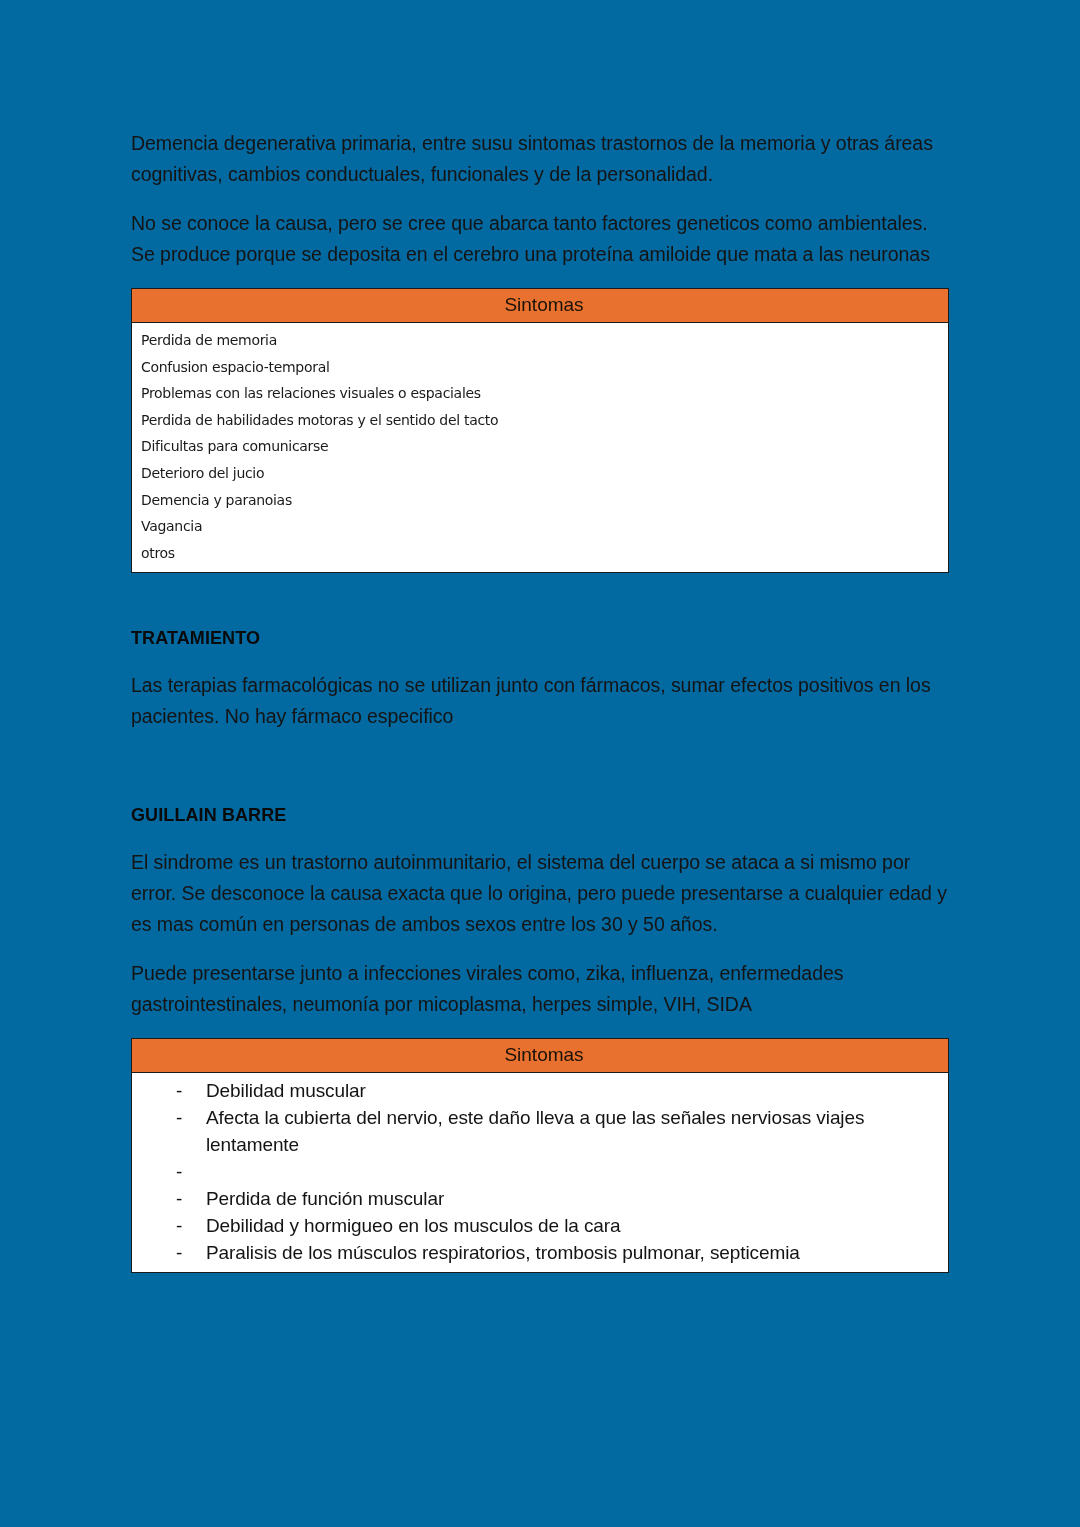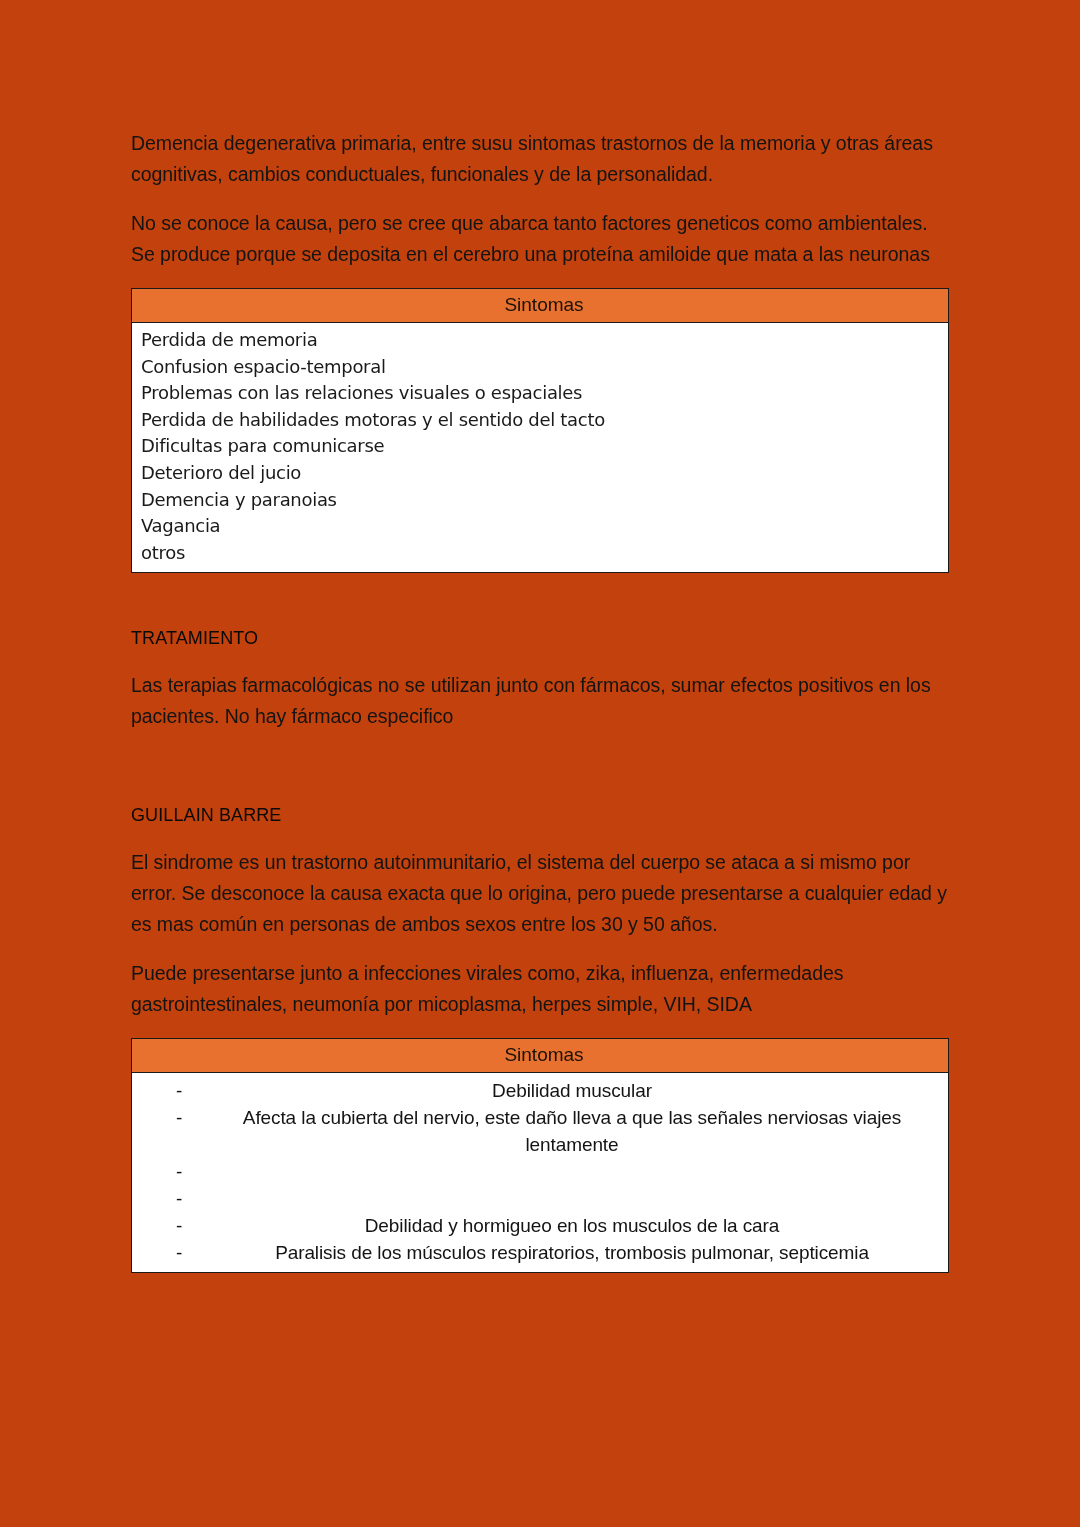--- a/index.html
+++ b/index.html
@@ -12,21 +12,21 @@
     height: 1527px;
     font-family: "Liberation Sans", sans-serif;
     color: #0d0d0d;
     -webkit-font-smoothing: antialiased;
   }
 
   .page {
     position: relative;
     width: 1080px;
     height: 1527px;
-    background: #c2410c;
+    background: #0369a1;
     box-sizing: border-box;
     padding: 128px 130px 0 131px;
   }
 
   .doc-body {
     width: 818px;
   }
 
   
   p.para {
@@ -36,21 +36,21 @@
     letter-spacing: -0.05px;
     color: #141414;
     font-family: "Liberation Sans", sans-serif;
   }
 
   
   h2.section-heading {
     margin: 0 0 19px 0;
     font-size: 18px;
     line-height: 26px;
-    font-weight: normal;
+    font-weight: bold;
     letter-spacing: 0.1px;
     color: #0a0a0a;
   }
 
   .spacer-lg { height: 52px; }
 
   
   .sym-table {
     width: 818px;
     border: 1.6px solid #1a1a1a;
@@ -73,21 +73,21 @@
     letter-spacing: 0px;
     display: inline-block;
   }
   .sym-table .tbody {
     padding: 4px 0 6px 0;
   }
 
   
   .row-plain {
     font-family: "DejaVu Sans", sans-serif;
-    font-size: 18px;
+    font-size: 14px;
     line-height: 26.6px;
     color: #1a1a1a;
     padding: 0 0 0 9px;
     letter-spacing: -0.3px;
     white-space: nowrap;
   }
 
   
   .row-bullet {
     display: flex;
@@ -101,21 +101,20 @@
     flex: 0 0 auto;
     width: 30px;
     margin-left: 44px;
     color: #141414;
     font-size: 19px;
     line-height: 27px;
   }
   .row-bullet .btxt {
     flex: 1 1 auto;
     display: block;
-    text-align: center;
   }
   .tbody-bullets {
     padding: 5px 0 6px 0;
   }
 </style>
 </head>
 <body>
 
 <div class="page">
   <div class="doc-body">
@@ -171,20 +170,21 @@
           <span class="dash">-</span>
           <span class="btxt">Afecta la cubierta del nervio, este daño lleva a que las señales nerviosas viajes lentamente</span>
         </div>
 
         <div class="row-bullet">
           <span class="dash">-</span>
         </div>
 
         <div class="row-bullet">
           <span class="dash">-</span>
+          <span class="btxt">Perdida de función muscular</span>
         </div>
 
         <div class="row-bullet">
           <span class="dash">-</span>
           <span class="btxt">Debilidad y hormigueo en los musculos de la cara</span>
         </div>
 
         <div class="row-bullet">
           <span class="dash">-</span>
           <span class="btxt">Paralisis de los músculos respiratorios, trombosis pulmonar, septicemia</span>

